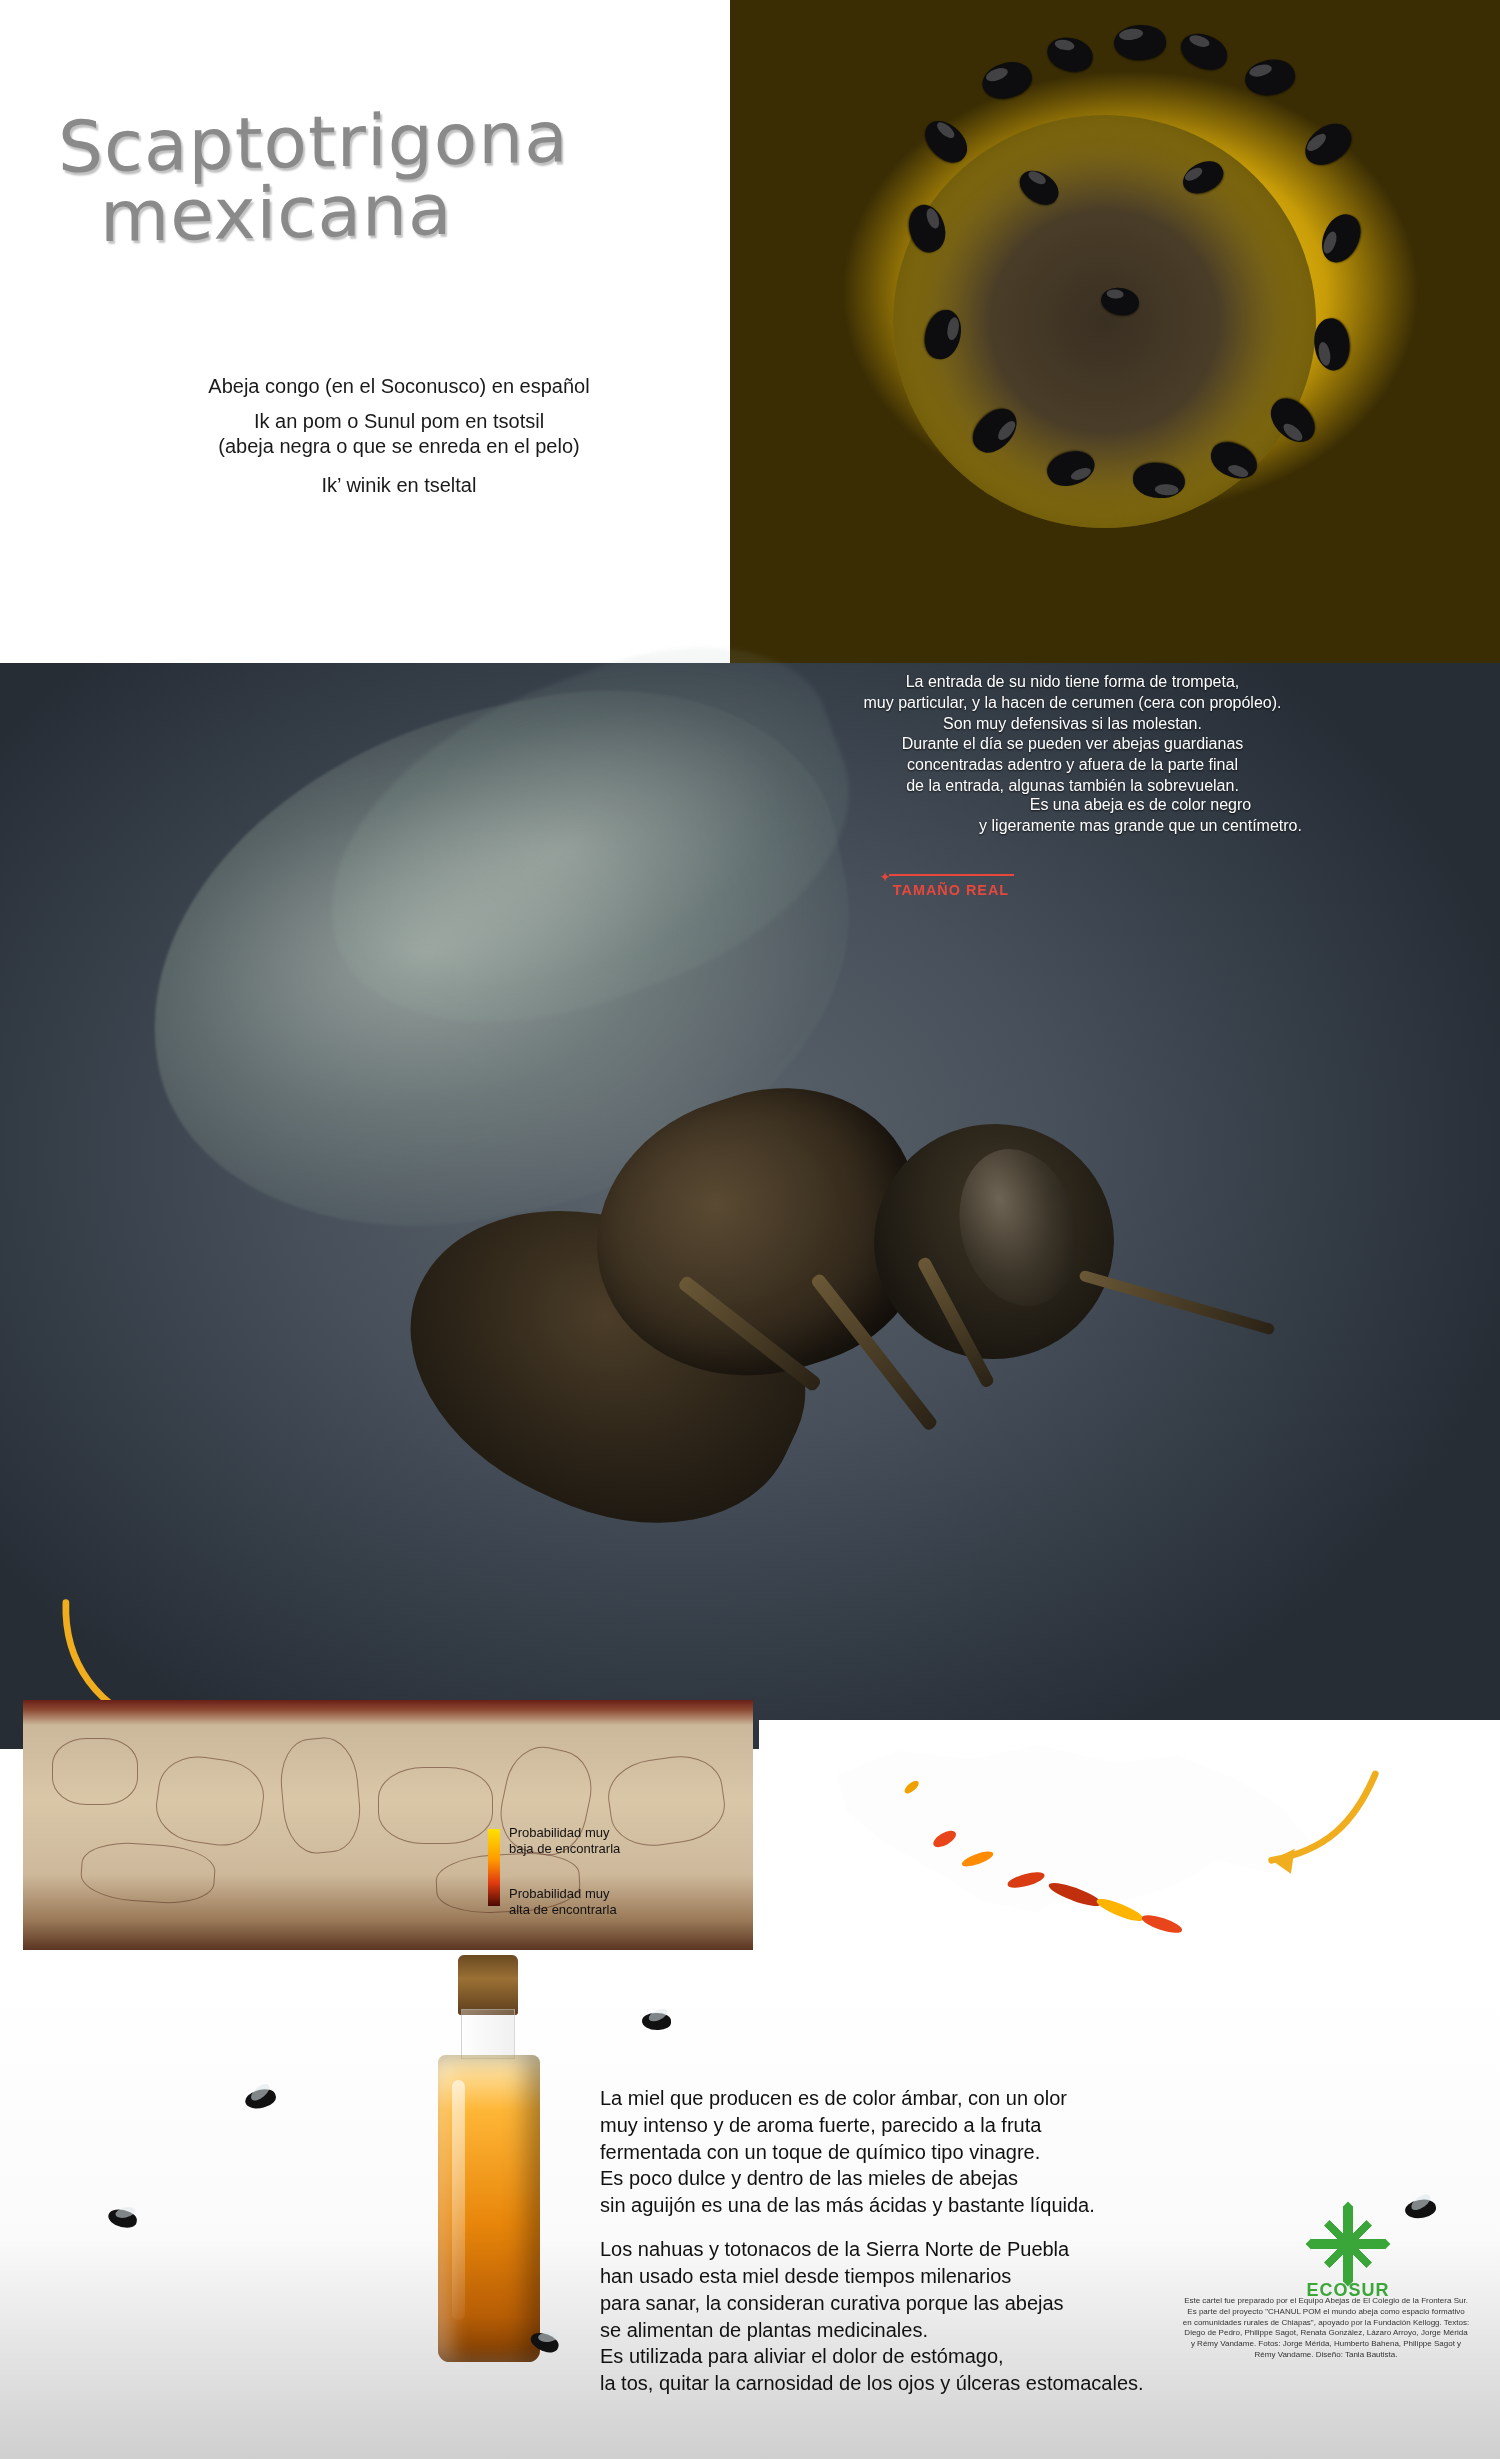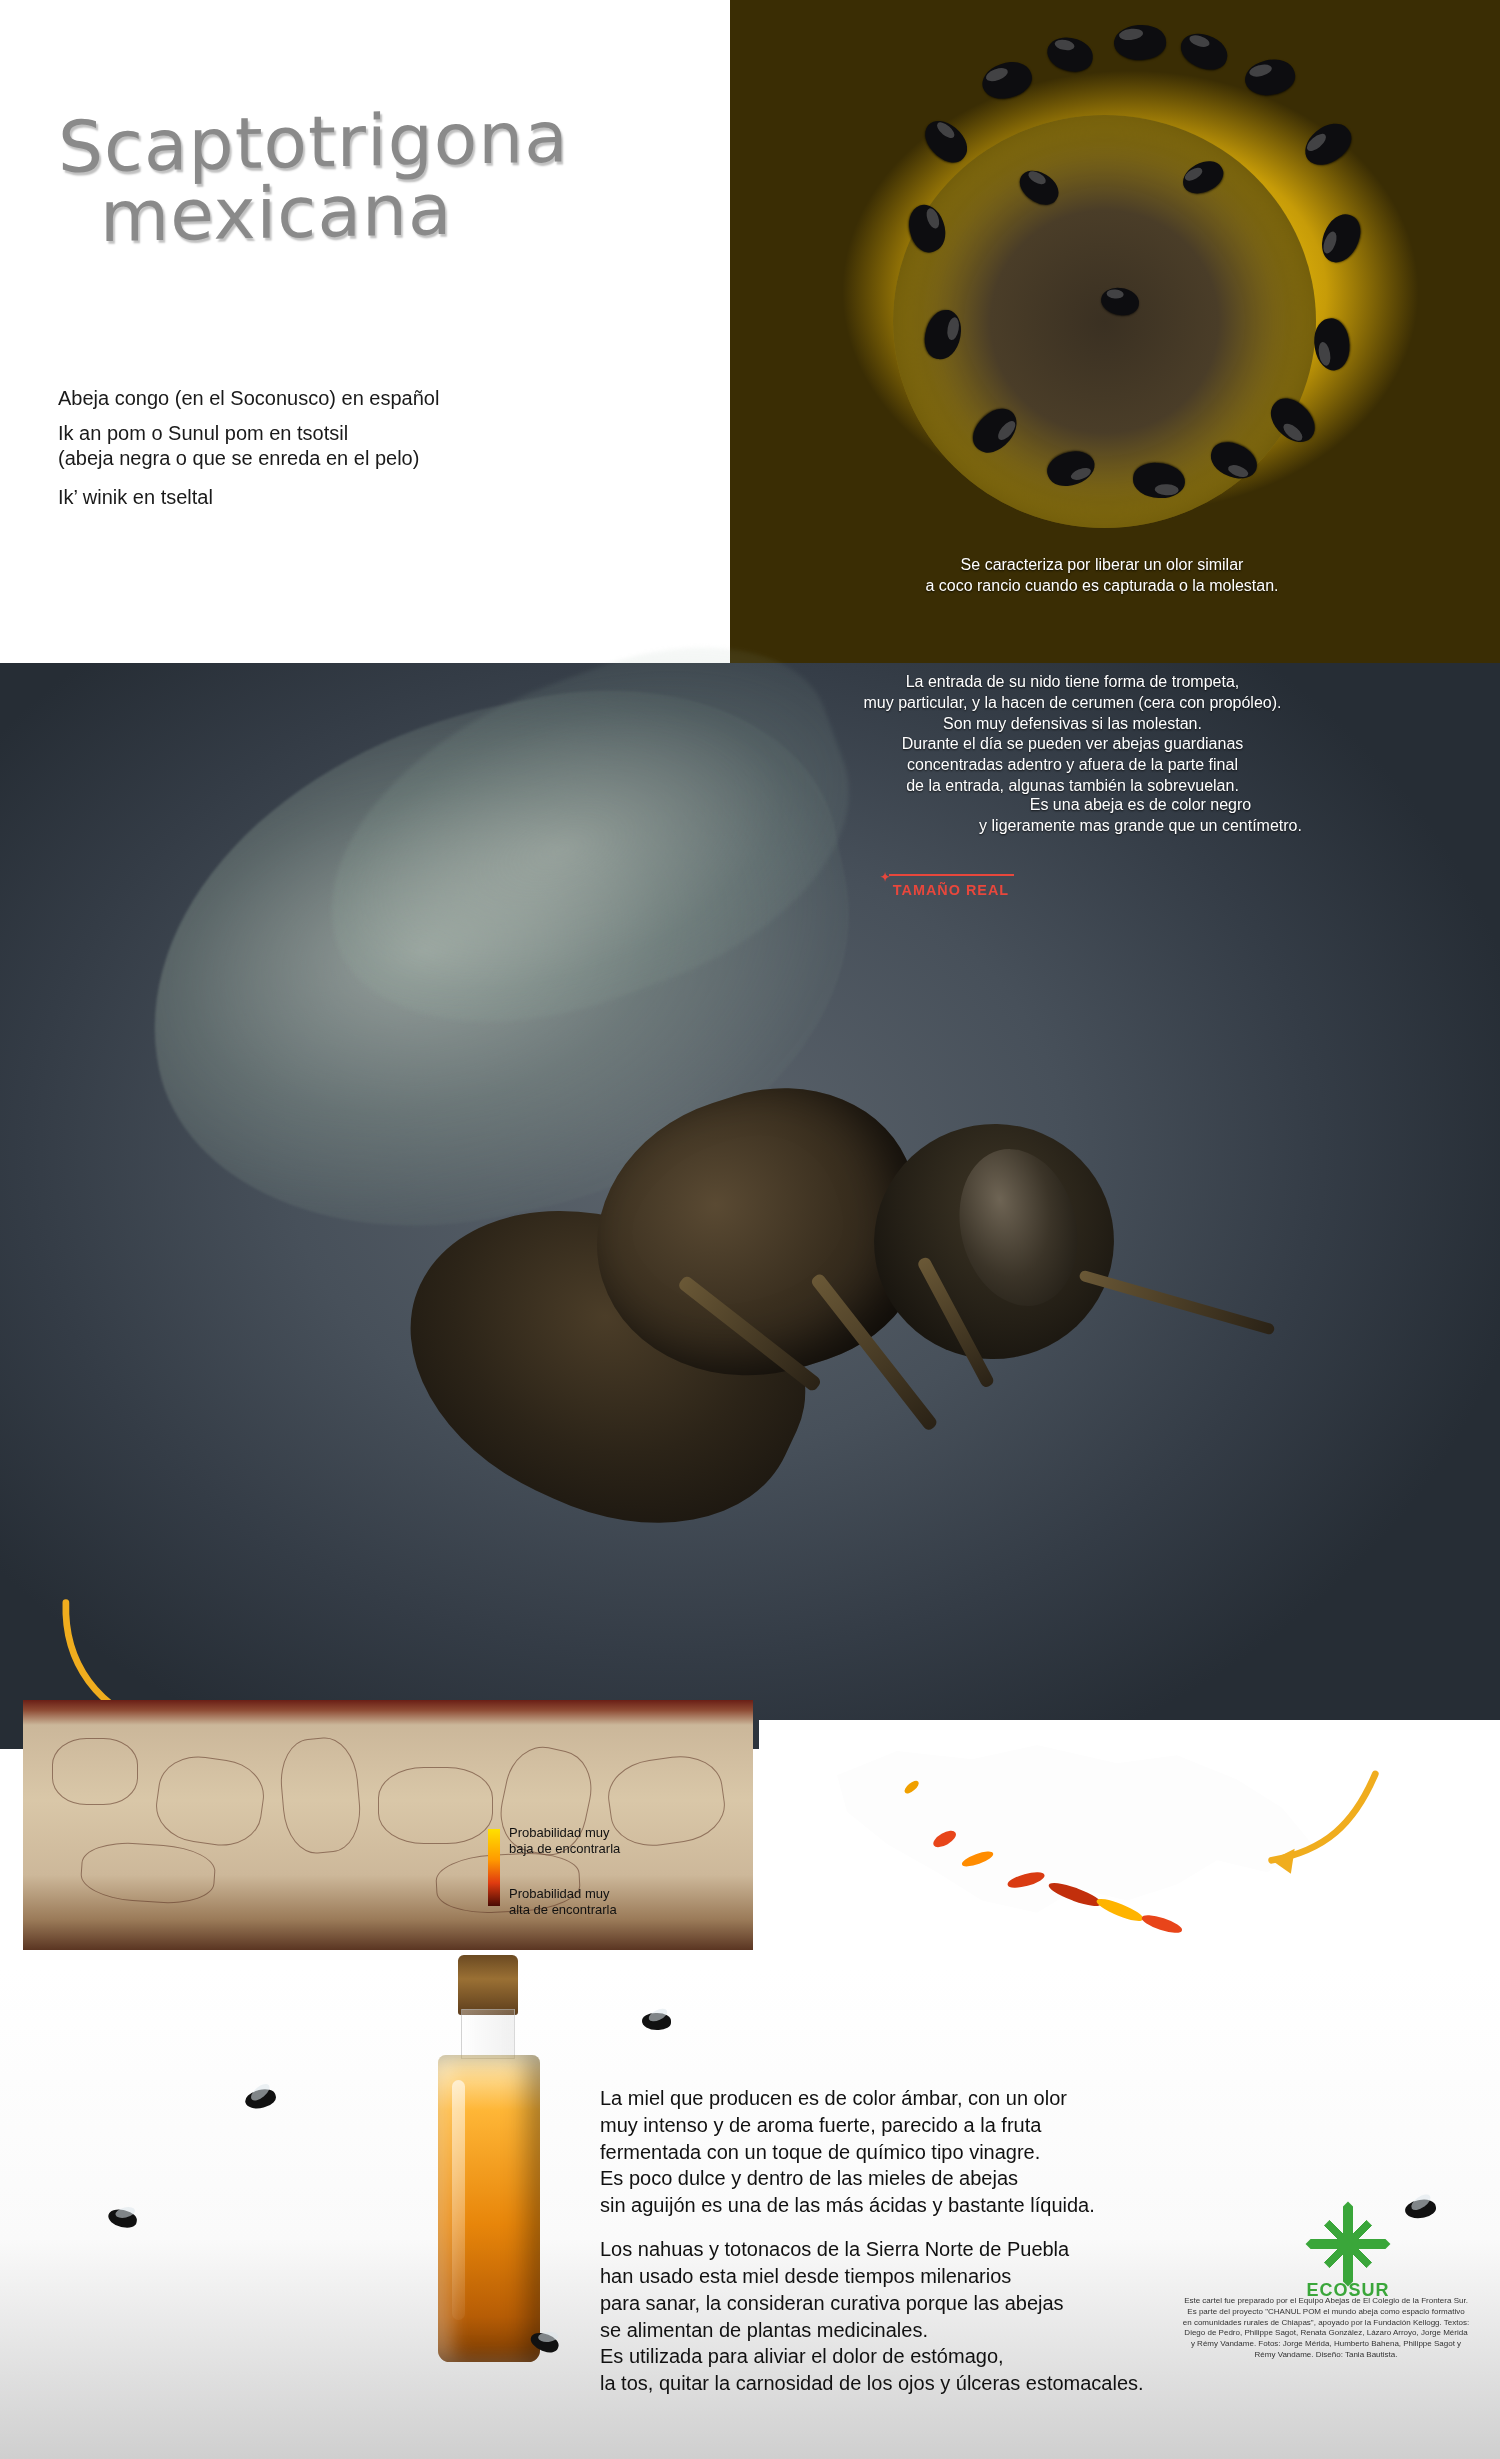--- a/index.html
+++ b/index.html
@@ -18,21 +18,21 @@
   .title-block { position:absolute; left:58px; top:106px; width:672px; }
   .title {
     font-family:"DejaVu Sans", sans-serif;
     font-size:71px; line-height:0.98; color:#8a8a8a;
     letter-spacing:1px; font-weight:400;
     text-shadow:1.9px 2.9px 1.9px rgba(0,0,0,0.25);
     transform:skewY(-1.2deg);
   }
   .title .l2 { display:block; margin-left:42px; }
 
-  .names { position:absolute; left:58px; top:384px; width:682px; color:#1a1a1a; }
+  .names { position:absolute; left:58px; top:372px; width:682px; text-align:center; color:#1a1a1a; }
   .names div { font-size:20px; line-height:1.45; }
   .names .n2 { margin-top:5.8px; }
   .names .n3 { margin-top:-3.8px; }
   .names .n4 { margin-top:9.6px; }
 
   
   .photo-comb {
     position:absolute; left:730px; top:0; width:770px; height:663px;
     background:
       radial-gradient(ellipse 288px 221px at 52% 44%, #f2c612 0%, #e8bb0c 45%, #c79c08 68%, #7d6206 85%, #3a2d04 100%),
@@ -259,22 +259,20 @@
     <div class="bb-head"></div>
     <div class="bb-eye"></div>
     <div class="bb-leg" style="left:125px;top:346px;width:173px;height:15.4px;transform:rotate(38deg);"></div>
     <div class="bb-leg" style="left:240px;top:365px;width:192px;height:14.4px;transform:rotate(52deg);"></div>
     <div class="bb-leg" style="left:346px;top:336px;width:144px;height:12.5px;transform:rotate(62deg);"></div>
     <div class="bb-leg" style="left:538px;top:317px;width:202px;height:10.6px;transform:rotate(16deg);"></div>
   </div>
 </div>
 
 <div class="txt blk-a">
-  <p style="white-space:pre-line;">Se caracteriza por liberar un olor similar
-a coco rancio cuando es capturada o la molestan.</p>
 </div>
 
 <div class="txt blk-b">
   <p style="white-space:pre-line;">La entrada de su nido tiene forma de trompeta,
 muy particular, y la hacen de cerumen (cera con propóleo).
 Son muy defensivas si las molestan.
 Durante el día se pueden ver abejas guardianas
 concentradas adentro y afuera de la parte final
 de la entrada, algunas también la sobrevuelan.</p>
 </div>

